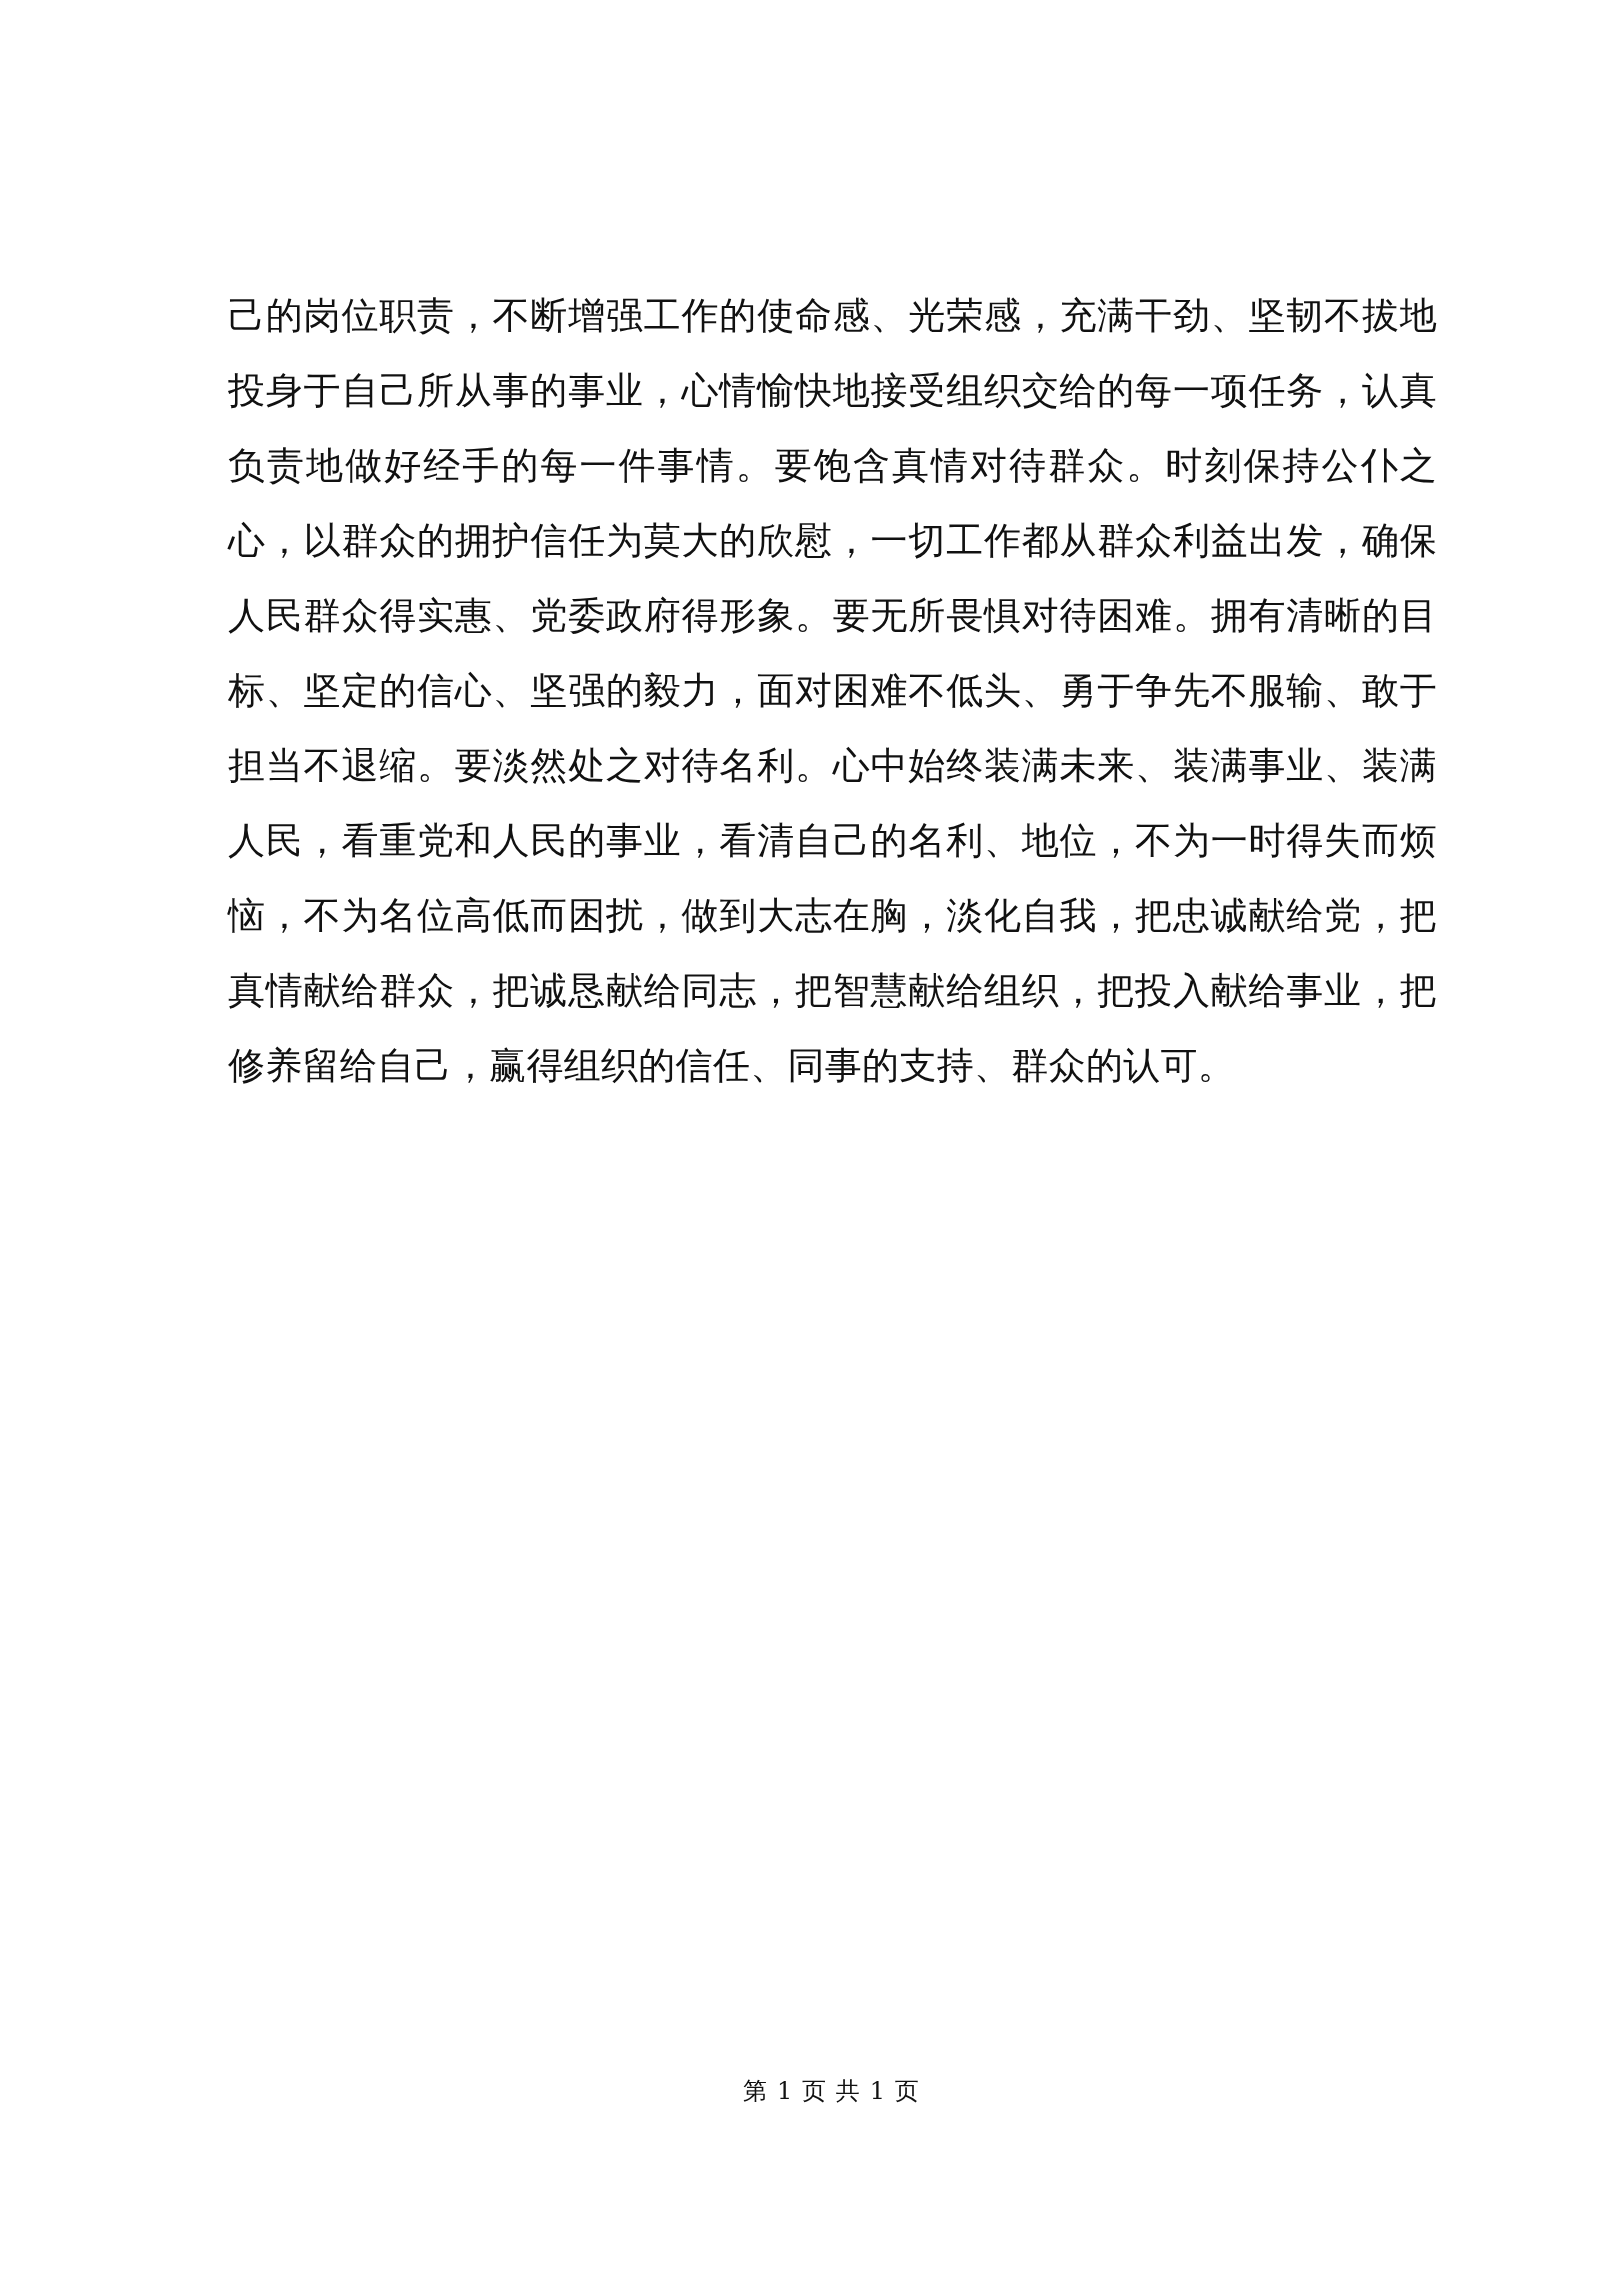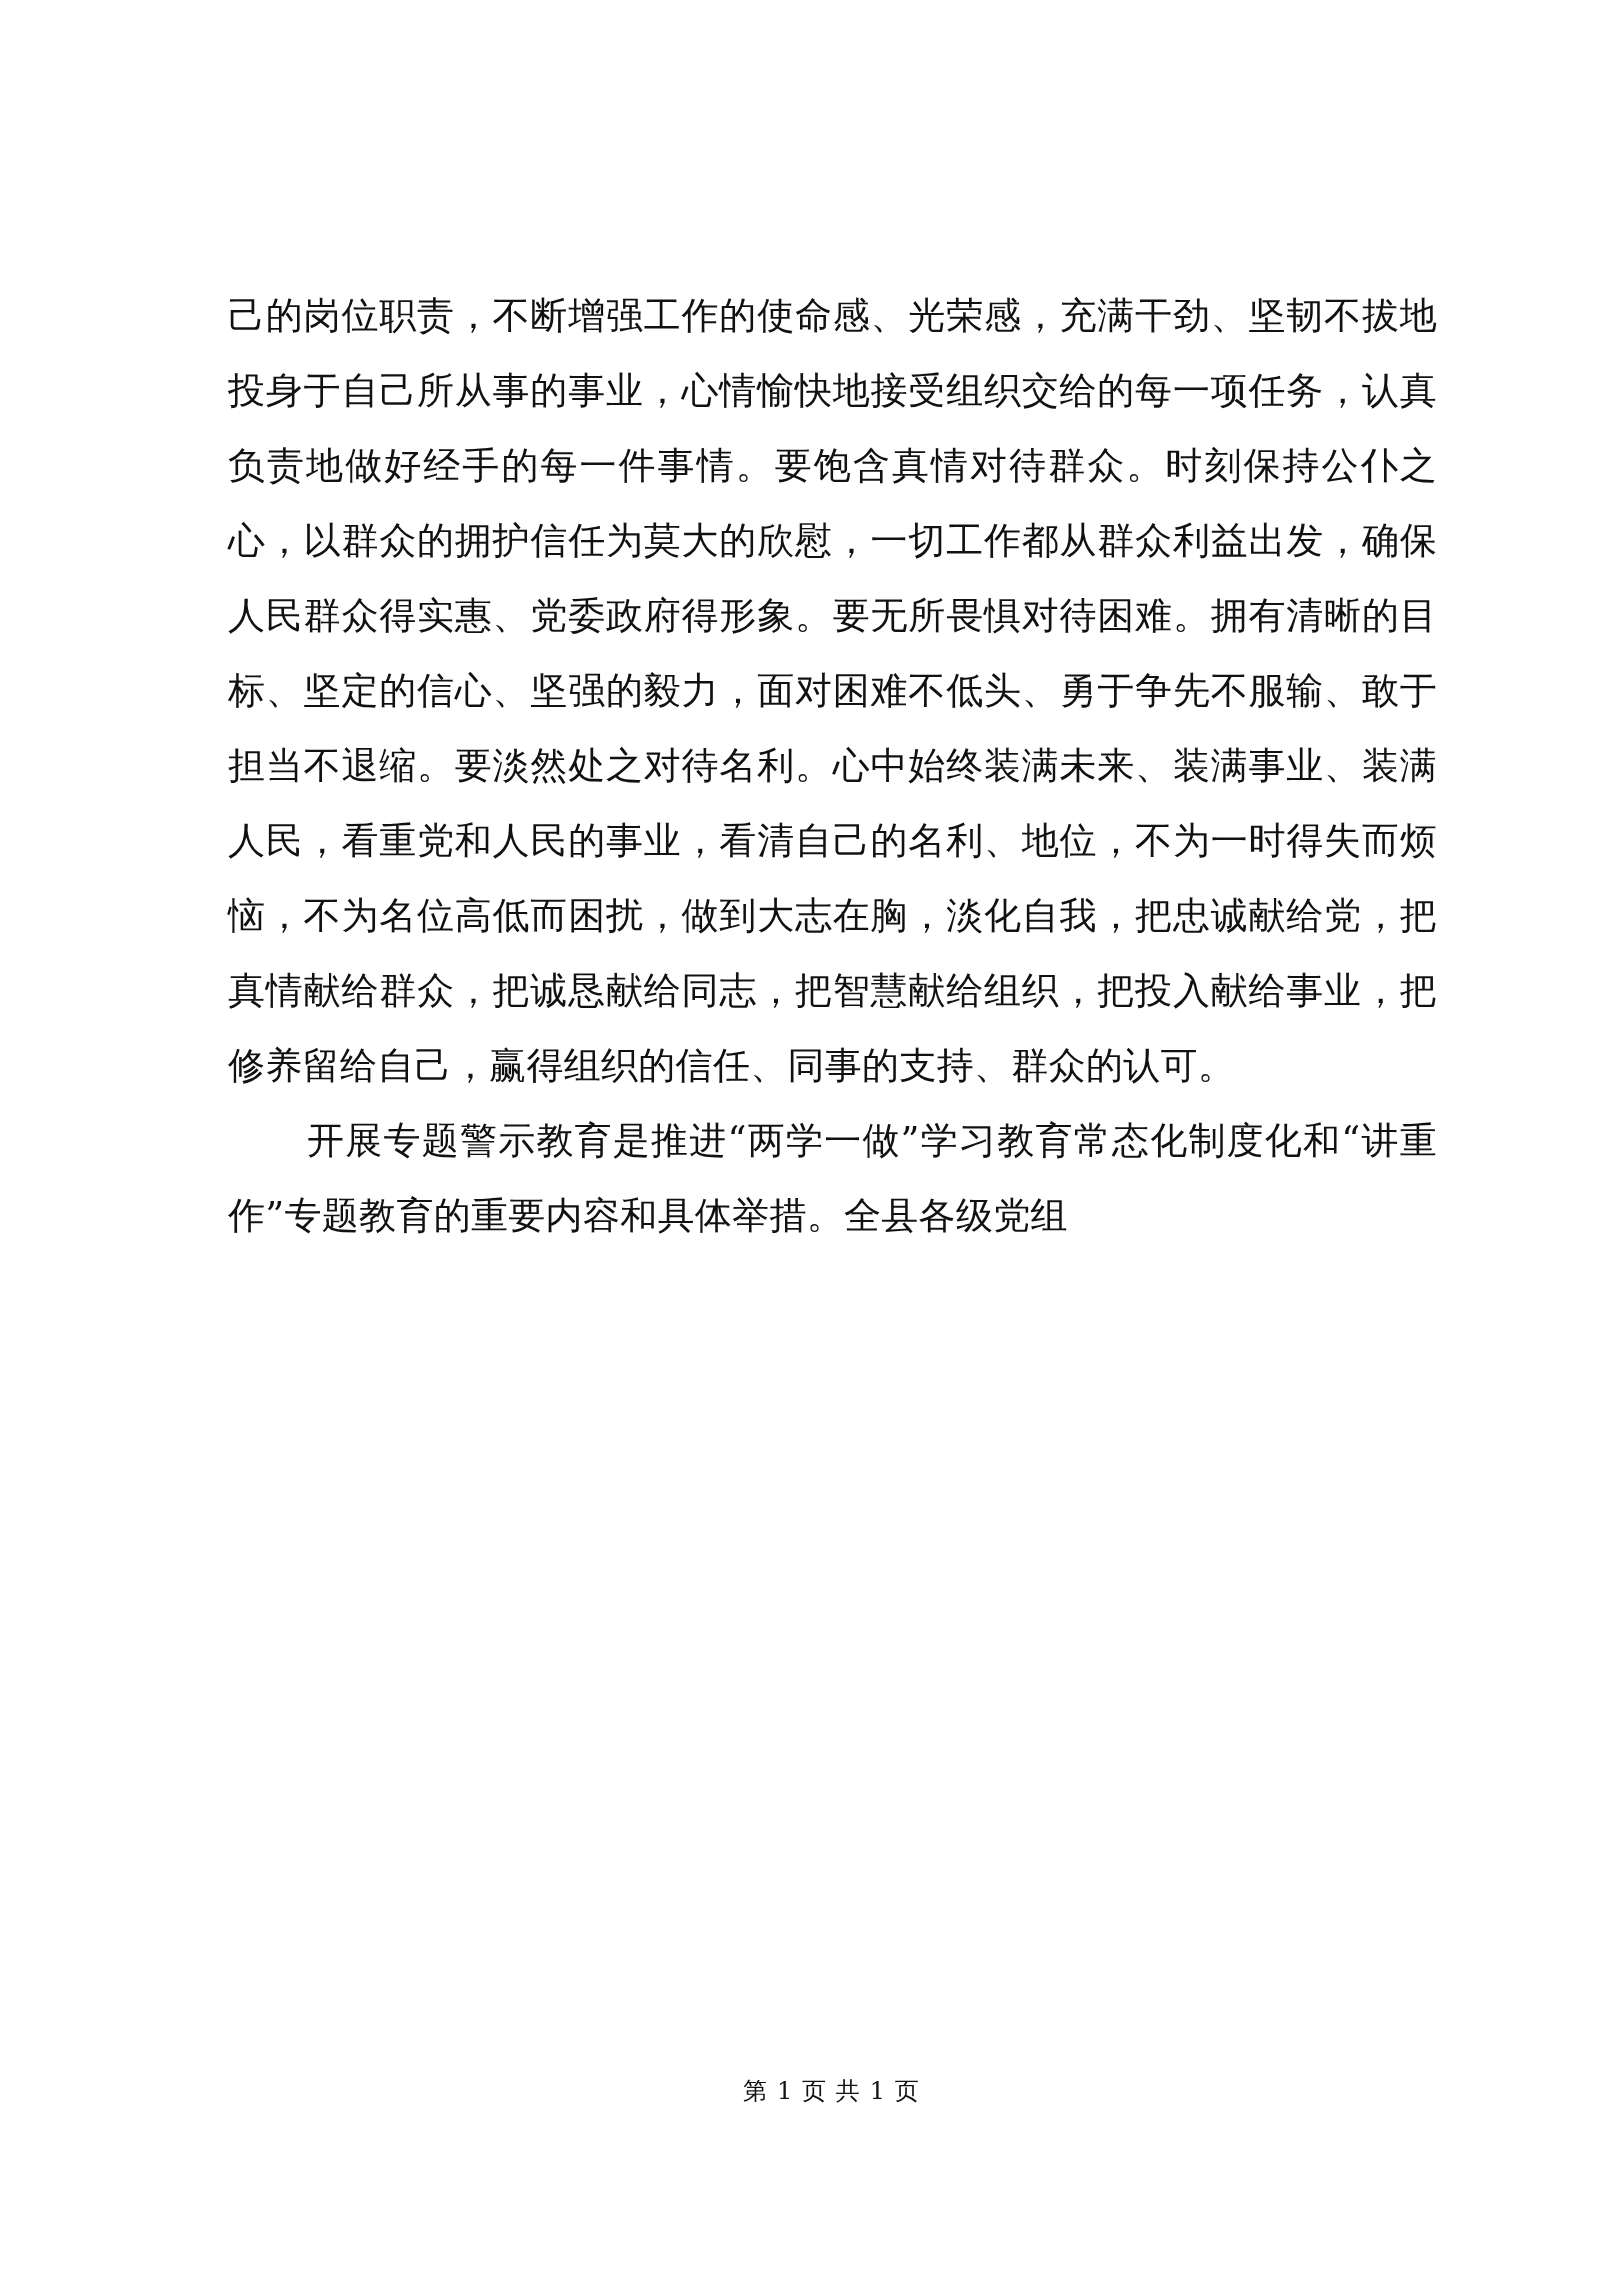--- a/index.html
+++ b/index.html
@@ -53,17 +53,16 @@
     color: #111111;
     font-family: "DejaVu Serif", "Liberation Serif", serif;
   }
 </style>
 </head>
 <body>
 
 <div class="page">
   <div class="content">
     <p class="para">己的岗位职责，不断增强工作的使命感、光荣感，充满干劲、坚韧不拔地投身于自己所从事的事业，心情愉快地接受组织交给的每一项任务，认真负责地做好经手的每一件事情。要饱含真情对待群众。时刻保持公仆之心，以群众的拥护信任为莫大的欣慰，一切工作都从群众利益出发，确保人民群众得实惠、党委政府得形象。要无所畏惧对待困难。拥有清晰的目标、坚定的信心、坚强的毅力，面对困难不低头、勇于争先不服输、敢于担当不退缩。要淡然处之对待名利。心中始终装满未来、装满事业、装满人民，看重党和人民的事业，看清自己的名利、地位，不为一时得失而烦恼，不为名位高低而困扰，做到大志在胸，淡化自我，把忠诚献给党，把真情献给群众，把诚恳献给同志，把智慧献给组织，把投入献给事业，把修养留给自己，赢得组织的信任、同事的支持、群众的认可。</p>
-    <p class="para indent">开展专题警示教育是推进“两学一做”学习教育常态化制度化和“讲重作”专题教育的重要内容和具体举措。全县各级党组</p>
   </div>
   <div class="footer">第 1 页 共 1 页</div>
 </div>
 
 
 </body></html>

